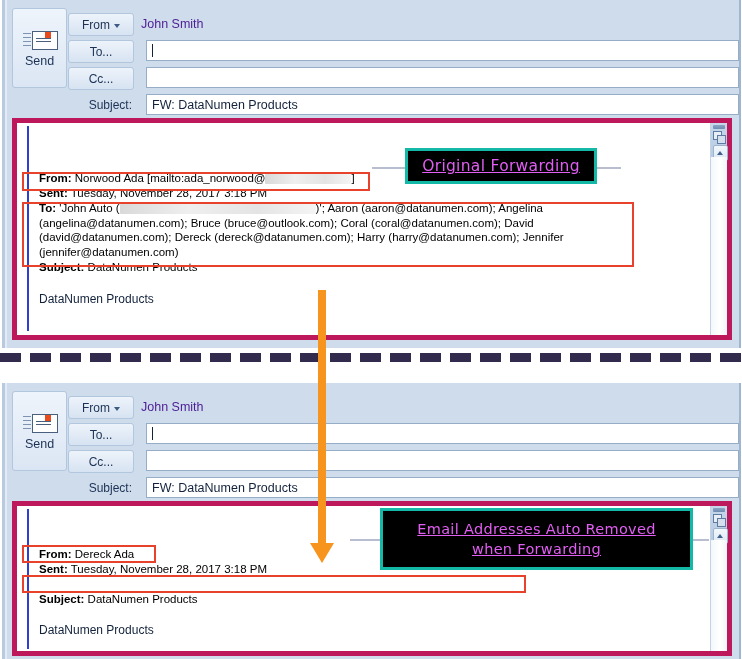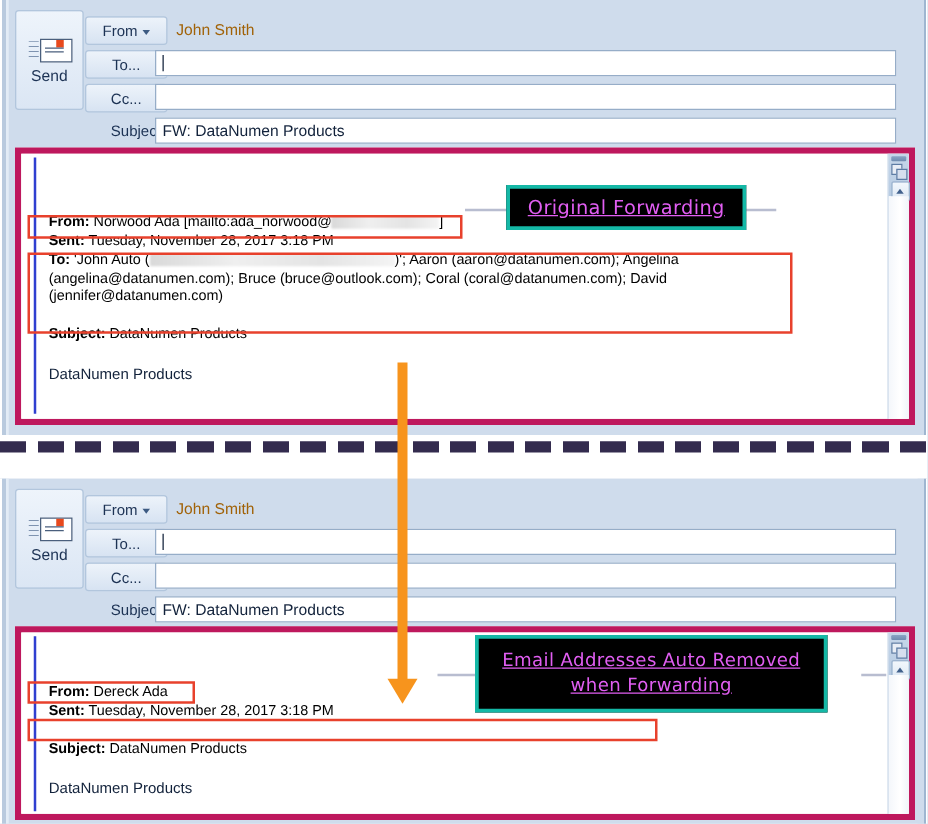--- a/index.html
+++ b/index.html
@@ -38,24 +38,24 @@
   .fbtn{position:absolute;left:68px;width:64px;height:21px;
     background:linear-gradient(to bottom,#edf3fa,#d7e3f2);
     border:1px solid #b2c6dd;border-radius:3px;
     color:#1c3254;font-size:12px;
     display:flex;align-items:center;justify-content:center;gap:4px;}
   .caret{width:0;height:0;border-left:3.5px solid transparent;border-right:3.5px solid transparent;
     border-top:4px solid #3c5a82;margin-top:2px;}
   .flabel{position:absolute;left:68px;width:64px;height:21px;color:#1c3254;font-size:12px;
     display:flex;align-items:center;justify-content:flex-end;}
 
-  .finput{position:absolute;left:124px;width:593px;height:21px;background:#ffffff;
+  .finput{position:absolute;left:146px;width:593px;height:21px;background:#ffffff;
     border:1px solid #96adc8;color:#12223b;font-size:12.5px;
     display:flex;align-items:center;padding-left:5px;box-sizing:border-box;}
-  .fromvalue{position:absolute;left:141px;height:21px;color:#a16207;font-size:12.5px;display:flex;align-items:center;}
+  .fromvalue{position:absolute;left:141px;height:21px;color:#4c1d95;font-size:12.5px;display:flex;align-items:center;}
   .caret-bar{display:inline-block;width:1px;height:13px;background:#12223b;}
 
   
   .bodybox{position:absolute;left:12px;width:720px;background:#ffffff;border:5px solid #be185d;box-sizing:border-box;}
   .bodyinner{position:absolute;left:0;top:0;right:17px;bottom:0;background:#ffffff;overflow:hidden;}
   .qbar{position:absolute;width:2px;background:#2f3fd0;}
 
   .hdr{position:absolute;font-size:11.5px;color:#000000;white-space:nowrap;line-height:14.5px;}
   .hdr b{font-weight:bold;}
   .wrapblk{position:absolute;font-size:11.5px;color:#000000;line-height:14.5px;}
@@ -155,20 +155,21 @@
           <b>Sent:</b>
           <span>Tuesday, November 28, 2017 3:18 PM</span>
         </div>
 
         <div class="wrapblk" style="left:22px;top:78px;width:610px;">
           <div style="white-space:nowrap;">
             <b>To:</b>
             <span>'John Auto (</span><span class="redact" style="width:196px;"></span><span>)'; Aaron (aaron@datanumen.com); Angelina</span>
           </div>
           <div style="white-space:nowrap;">(angelina@datanumen.com); Bruce (bruce@outlook.com); Coral (coral@datanumen.com); David</div>
+          <div style="white-space:nowrap;">(david@datanumen.com); Dereck (dereck@datanumen.com); Harry (harry@datanumen.com); Jennifer</div>
           <div style="white-space:nowrap;">(jennifer@datanumen.com)</div>
         </div>
 
         <div class="hdr" style="left:22px;top:137px;">
           <b>Subject:</b>
           <span>DataNumen Products</span>
         </div>
 
         <div class="bodytext" style="left:22px;top:169px;">DataNumen Products</div>
       </div>
@@ -266,18 +267,18 @@
   </div>
 
   <div class="redbox" style="left:22px;top:545px;width:134px;height:18px;"></div>
   <div class="redbox" style="left:22px;top:575px;width:504px;height:18px;"></div>
 
   <div class="arrow-shaft" style="left:318px;top:290px;height:255px;"></div>
   <div class="arrow-head" style="left:310px;top:543px;"></div>
 
   <div class="anno-line" style="left:350px;top:539px;width:35px;"></div>
   <div class="anno-line" style="left:689px;top:539px;width:20px;"></div>
-  <div class="anno" style="left:380px;top:508px;width:282px;height:62px;font-size:14.5px;flex-direction:column;line-height:20px;">
+  <div class="anno" style="left:380px;top:508px;width:313px;height:62px;font-size:14.5px;flex-direction:column;line-height:20px;">
     <span>Email Addresses Auto Removed</span>
     <span>when Forwarding</span>
   </div>
 
 </div>
 
 </body></html>

